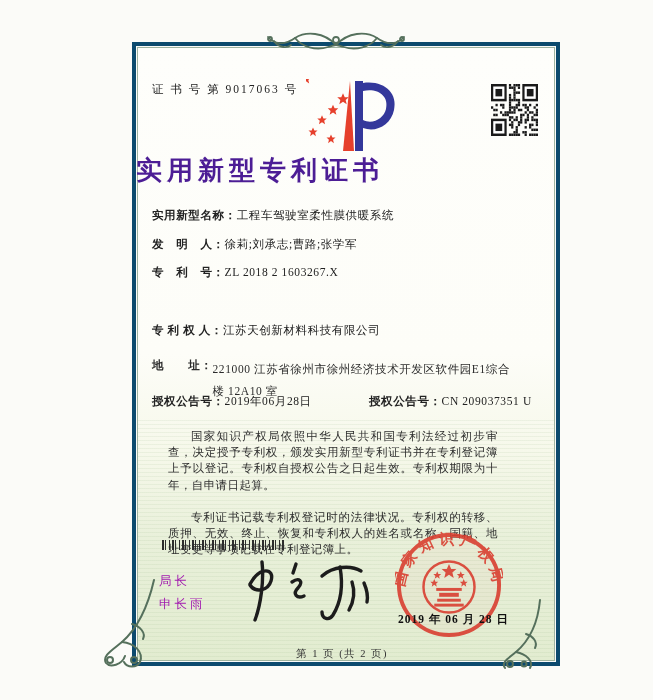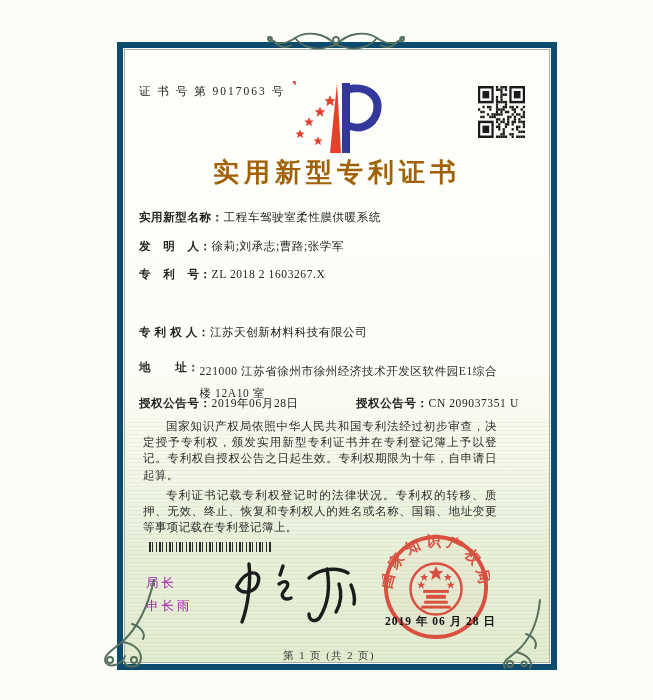--- a/index.html
+++ b/index.html
@@ -3,23 +3,22 @@
 <meta charset="utf-8">
 <style>
   html,body{margin:0;padding:0;}
   body{
     width:653px;height:700px;position:relative;overflow:hidden;
     background:#fbfbf8;
     font-family:"Liberation Serif","DejaVu Serif",serif;
     color:#2b2b2b;
   }
   .frame{
-    position:absolute;left:117px;top:42px;width:420px;height:616px;
-    border:6px solid #0c4a6e;
-    padding-left:8px;
+    position:absolute;left:132px;top:42px;width:420px;height:616px;
+    border:4px solid #0c4a6e;
   }
   .frame-inner{
     position:absolute;inset:1px;border:1px solid #9fb3a0;
   }
   .tint{
     position:absolute;inset:2px;
     background:linear-gradient(180deg,#fefefb 0%,#fdfdf8 50%,#f6f8ea 66%,#e9f0da 80%,#e2ecd0 100%);
   }
   .waves{
     position:absolute;left:2px;right:2px;bottom:2px;height:240px;
@@ -27,36 +26,36 @@
     opacity:.7;
   }
   .content{position:absolute;inset:0;}
   .cert-no{
     position:absolute;left:16px;top:36px;font-size:11.5px;letter-spacing:2px;color:#222;
   }
   .logo{position:absolute;left:170px;top:33px;width:92px;height:77px;}
   .qr{position:absolute;left:355px;top:38px;width:47px;height:52px;}
   .qr svg{width:100%;height:100%;}
   .title{
-    position:absolute;left:0;top:107px;width:100%;text-align:center;
-    font-size:26px;font-weight:700;letter-spacing:5px;color:#a16207;
+    position:absolute;left:0;top:107px;width:100%;
+    font-size:26px;font-weight:700;letter-spacing:5px;color:#4c1d95;
   }
   .row{position:absolute;left:16px;font-size:11.5px;letter-spacing:.6px;color:#222;white-space:nowrap;}
   .row .lbl{font-weight:600;}
   .r0{top:162px}.r1{top:191px}.r2{top:219px}.r3{top:247px}.r4{top:277px}
   .addr{position:absolute;left:16px;top:312px;font-size:11.5px;letter-spacing:.6px;display:flex;}
   .addr .lbl{font-weight:600;white-space:nowrap;}
   .addr .val{width:300px;line-height:22px;}
   .grant{top:348px;}
   .grant .gno{position:absolute;left:217px;top:0;}
   .paras{
     position:absolute;left:16px;top:366px;width:362px;
     font-size:11.5px;line-height:16.2px;text-align:justify;color:#2e2e2e;letter-spacing:.4px;
   }
-  .paras p{margin:4px;text-indent:2em;}
+  .paras p{margin:16px;text-indent:2em;}
   .barcode{
     position:absolute;left:26px;top:494px;width:122px;height:10px;
     background:repeating-linear-gradient(90deg,#2c2c2c 0 2px,transparent 2px 3px,#2c2c2c 3px 4px,transparent 4px 7px,#2c2c2c 7px 8px,transparent 8px 10px);
   }
   .director{position:absolute;left:23px;font-size:12.5px;letter-spacing:3px;color:#a21caf;}
   .d1{top:527px}.d2{top:550px}
   .signature{position:absolute;left:98px;top:506px;width:147px;height:78px;}
   .seal{position:absolute;left:259px;top:485px;width:108px;height:108px;}
   .seal-date{
     position:absolute;left:262px;top:566px;font-size:11.5px;font-weight:600;color:#101010;letter-spacing:1px;white-space:nowrap;

